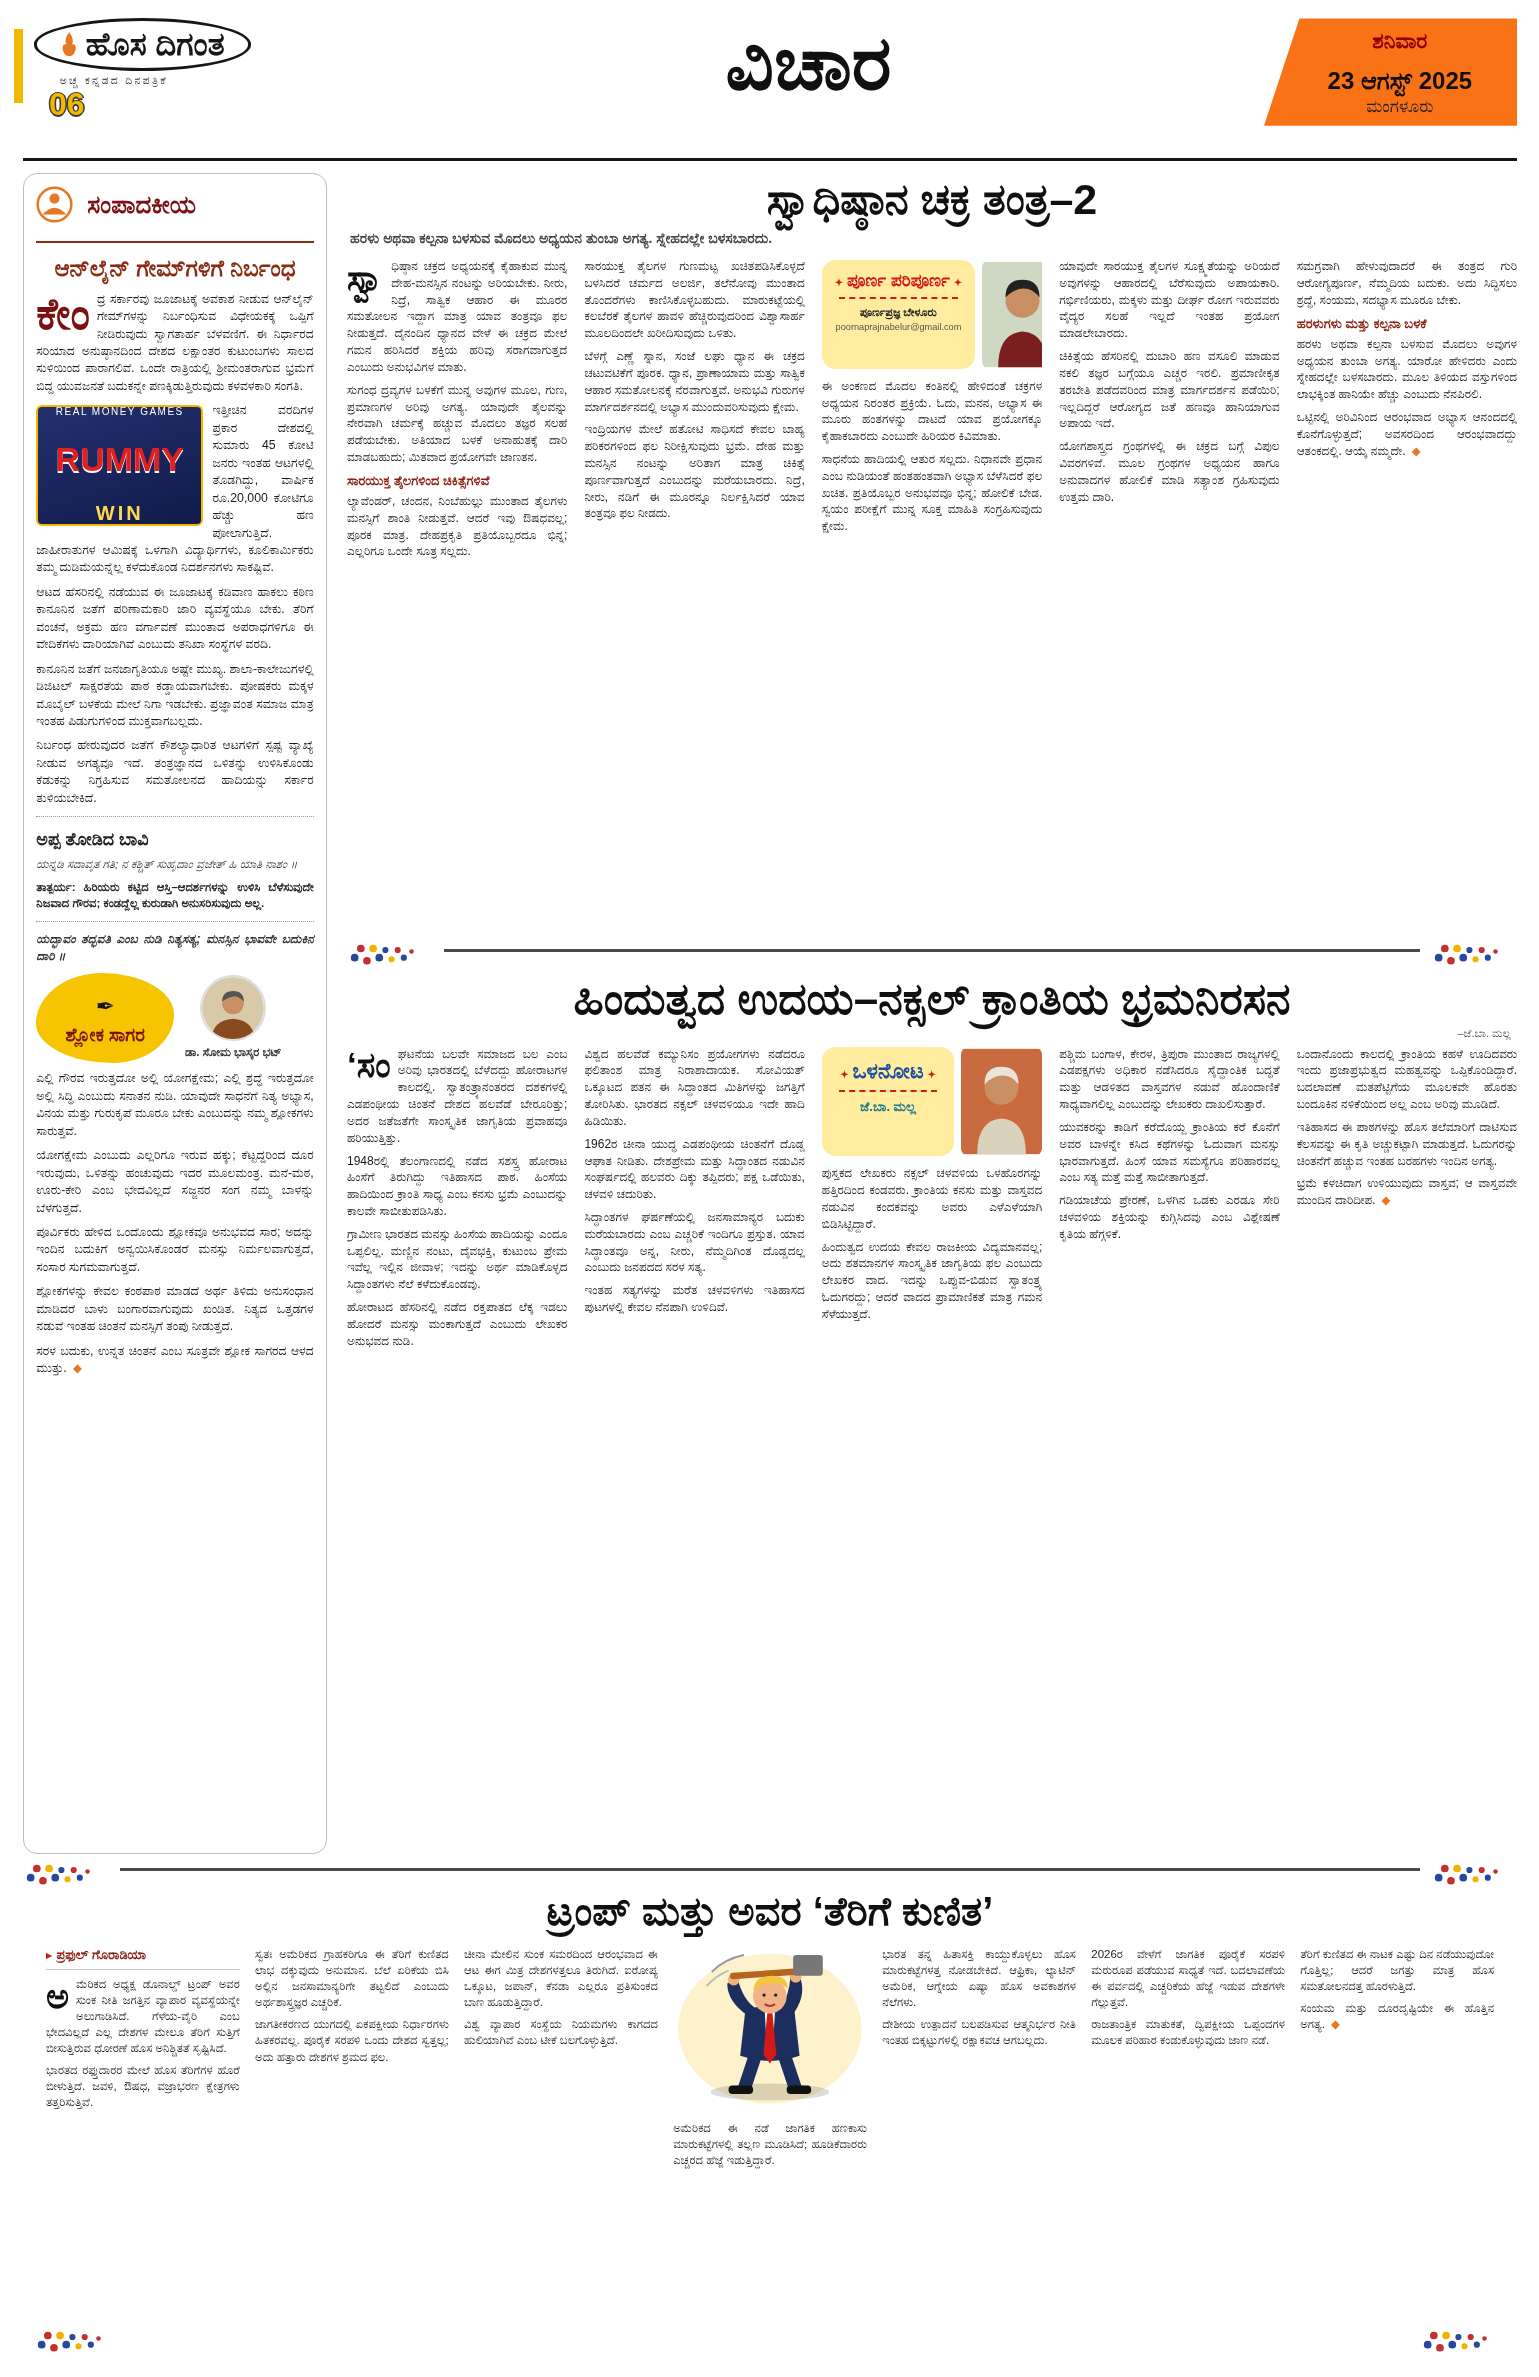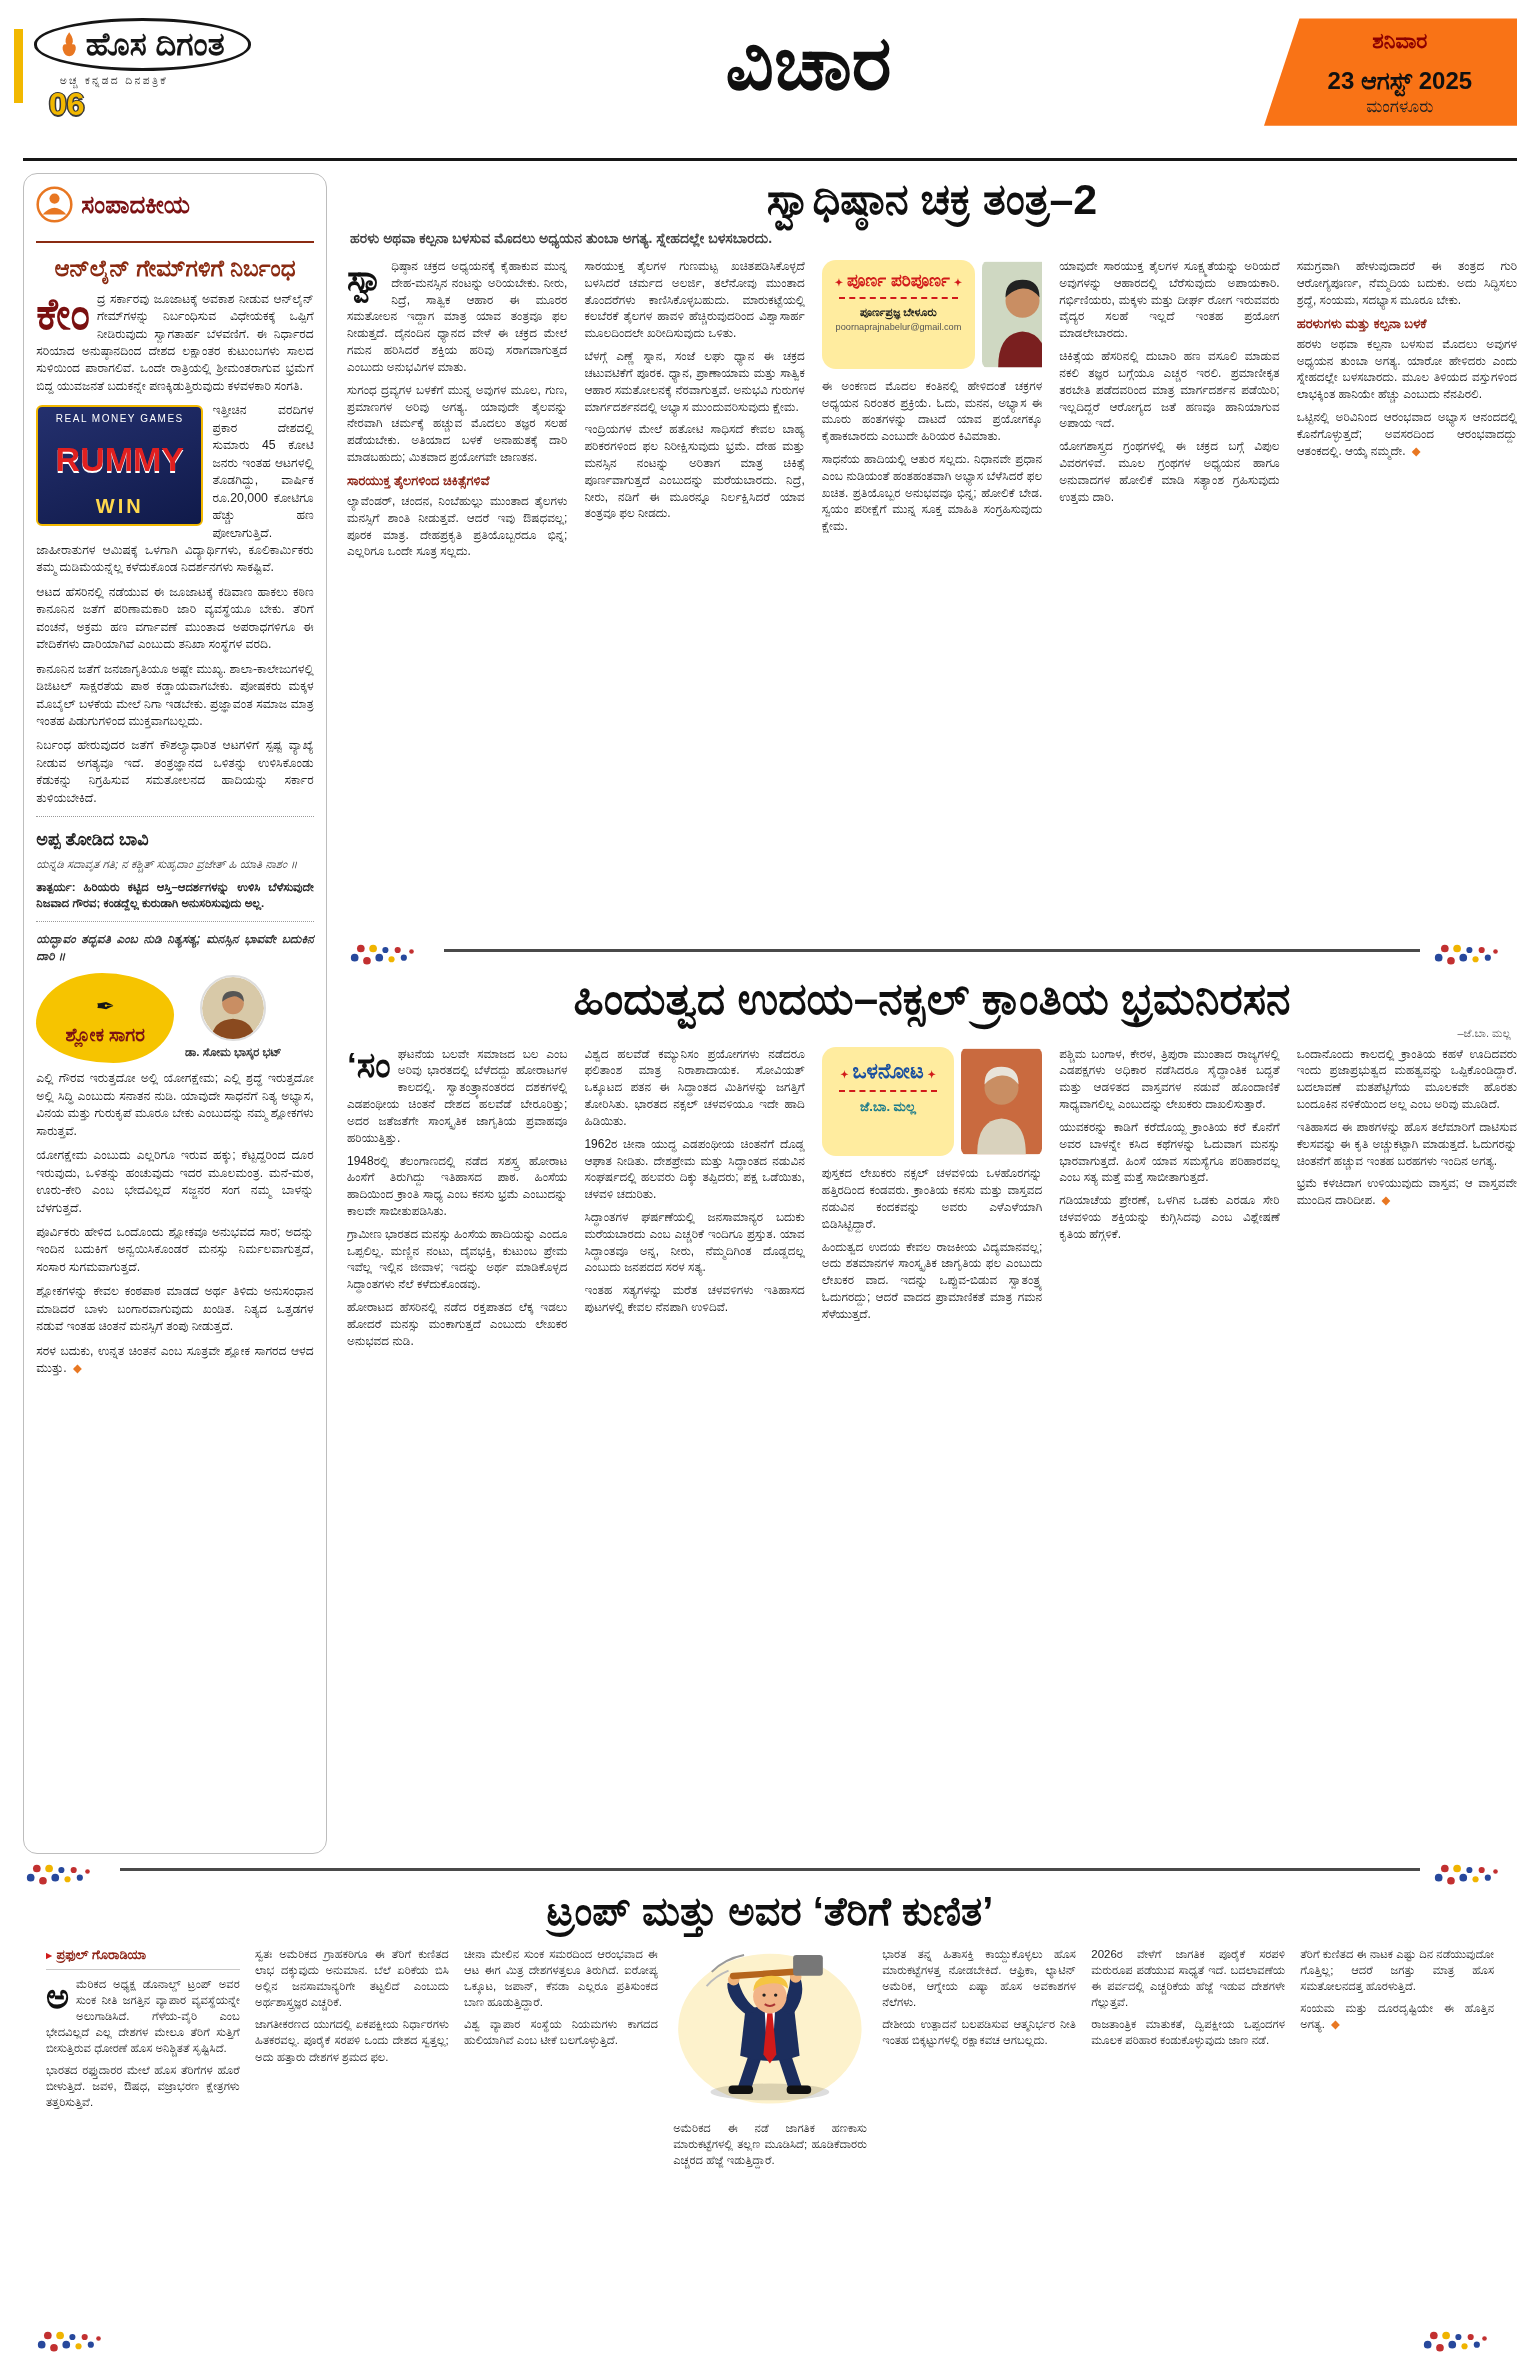--- a/index.html
+++ b/index.html
@@ -22,30 +22,30 @@
   .dateblock .day{color:#8b0000;font-weight:bold;font-size:21px;}
   .dateblock .date{font-size:24px;font-weight:bold;color:#111;margin-top:14px;}
   .dateblock .city{font-size:17px;color:#222;margin-top:1.5px;}
   .head-rule{border-top:3.1px solid #161616;margin-top:1.5px;}
   
   .content{display:flex;gap:20px;padding-top:12.3px;height:1693px;}
   .mainarea{flex:1;display:flex;flex-direction:column;min-width:0;}
   
   .editorial{width:304px;flex:none;border:1.5px solid #bdbdbd;border-radius:14px;
              padding:12.3px 12.3px 7.7px;height:100%;overflow:hidden;}
-  .ed-head{display:flex;align-items:center;gap:8px;border-bottom:2.3px solid #8a2b12;padding-bottom:18px;}
+  .ed-head{display:flex;align-items:center;gap:14px;border-bottom:2.3px solid #8a2b12;padding-bottom:18px;}
   .ed-head svg{width:37px;height:37px;flex:none;}
   .ed-label{color:#7b1113;font-weight:900;font-size:24.5px;}
   .ed-headline{color:#8a2b12;font-size:23px;font-weight:900;text-align:center;margin:10.7px 0 7.7px;line-height:1.25;}
   .ed-body{font-size:12.3px;line-height:1.42;text-align:justify;}
   .ed-body p{margin-bottom:7px;}
   .editorial .drop{font-size:44px;color:#7a1010;}
   .rummy{float:left;width:167px;height:121px;margin:3.1px 9.2px 4.6px 0;border:2.3px solid #f2b800;border-radius:6.1px;
          background:linear-gradient(160deg,#24306e,#101a4a);color:#fff;text-align:center;
-         display:flex;flex-direction:column;justify-content:center;gap:9px;}
+         display:flex;flex-direction:column;justify-content:center;gap:16px;}
   .rummy-top{font-size:10px;letter-spacing:1.5px;color:#ffffff;}
   .rummy-word{font-size:34px;font-weight:900;color:#e02020;
               text-shadow:0 1.5px 0 #fff;}
   .rummy-win{font-size:20px;font-weight:900;color:#ffd84d;letter-spacing:3.1px;}
   .ed-div{border-top:1.5px dotted #999;margin:9.2px 0;}
   .appa h3{font-size:17.6px;font-weight:900;color:#222;margin-bottom:4.6px;}
   .appa-quote{font-style:italic;font-size:11.5px;color:#333;margin-bottom:4.6px;line-height:1.4;}
   .appa-meaning{font-weight:bold;font-size:11.5px;color:#222;line-height:1.4;}
   .sh-quote{font-weight:bold;font-style:italic;font-size:12px;color:#333;margin-bottom:6.1px;line-height:1.45;}
   .sh-row{display:flex;gap:10.7px;align-items:center;margin:4.6px 0 7.7px;}

